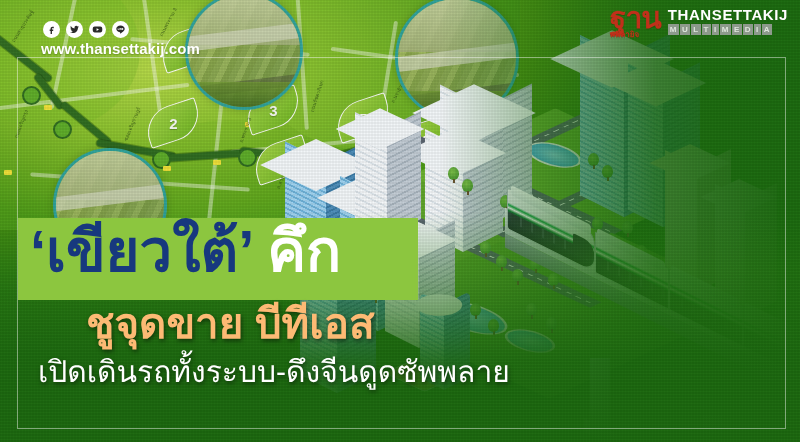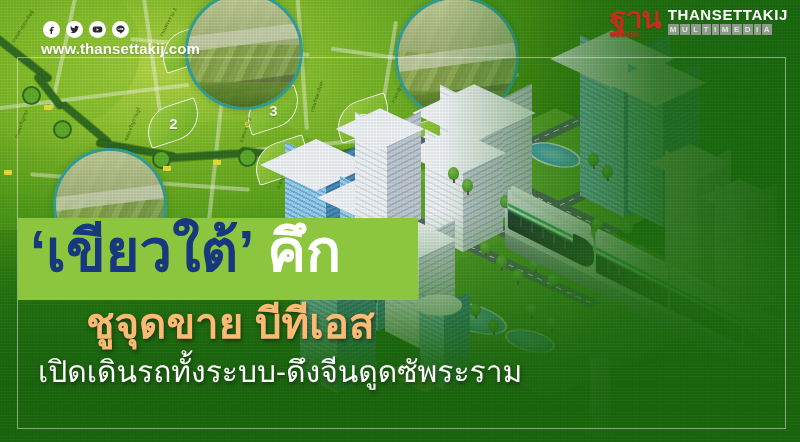--- a/index.html
+++ b/index.html
@@ -430,21 +430,21 @@
 
   <div class="band"></div>
 
 
   <div class="h2">
     <span class="blue">‘เขียวใต้’</span>
     <span class="white">คึก</span>
   </div>
 
   <div class="h3">ชูจุดขาย บีทีเอส</div>
-  <div class="h4">เปิดเดินรถทั้งระบบ-ดึงจีนดูดซัพระราม</div>
+  <div class="h4">เปิดเดินรถทั้งระบบ-ดึงจีนดูดซัพพลาย</div>
 
   <div class="social">
     <div class="sico">
       <svg width="11" height="11" viewBox="0 0 24 24">
           <path fill="#2b2b2b" d="M14 9h3V6h-3c-2.2 0-4 1.8-4 4v2H8v3h2v7h3v-7h2.6l.4-3H13v-2c0-.6.4-1 1-1z"></path>
         </svg>
     </div>
     <div class="sico">
       <svg width="11" height="11" viewBox="0 0 24 24">
           <path fill="#2b2b2b" d="M22 5.9c-.7.3-1.5.5-2.3.6.8-.5 1.4-1.3 1.7-2.2-.8.5-1.7.8-2.6 1A4 4 0 0 0 12 8.9c0 .3 0 .6.1.9A11.4 11.4 0 0 1 3.8 4.6a4 4 0 0 0 1.2 5.3c-.6 0-1.2-.2-1.8-.5 0 2 1.4 3.6 3.2 4-.5.2-1.1.2-1.7.1a4 4 0 0 0 3.7 2.8A8 8 0 0 1 2 18.1a11.3 11.3 0 0 0 6.1 1.8c7.4 0 11.4-6.1 11.4-11.4v-.5c.8-.6 1.5-1.3 2-2.1z"></path>

